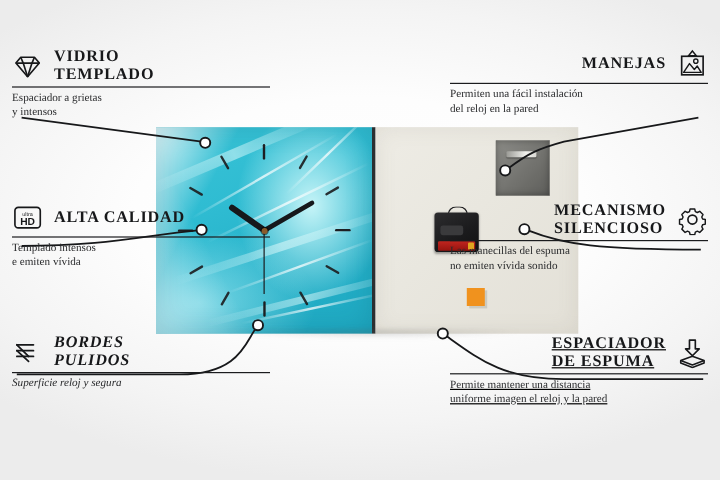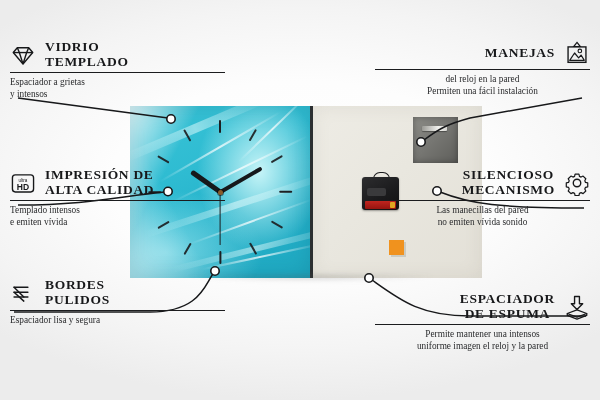--- a/index.html
+++ b/index.html
@@ -10,44 +10,44 @@
   }
   #stage{
     position:relative;width:600px;height:400px;
     background:
       radial-gradient(ellipse 70% 55% at 50% 45%, #ffffff 0%, #fdfdfd 45%, #f4f4f4 78%, #ececec 100%);
     overflow:hidden;
   }
   
   .feat{position:absolute;width:215px;}
   .feat.left{left:10px;text-align:left;}
-  .feat.right{right:10px;text-align:center;}
+  .feat.right{right:10px;text-align:left;}
   .feat .head{display:flex;align-items:center;gap:9px;}
   .feat.right .head{flex-direction:row-reverse;}
   .feat .title{
     font-family:"Liberation Serif", serif;
     font-size:13.5px;line-height:14.5px;
     letter-spacing:.7px;color:#17181a;font-weight:700;
     text-transform:uppercase;
   }
   .feat .title span{display:block;}
   .feat .rule{height:1.3px;background:#1b1c1e;margin:3px 0 4px 0;width:100%;}
   .feat .desc{
     font-family:"Liberation Serif", serif;
     font-size:9.3px;line-height:11.4px;color:#2a2b2d;
   }
   .feat .desc span{display:block;}
   .ico{width:26px;height:26px;flex:0 0 26px;display:block;}
   
   #f-glass{top:40px;}
   #f-print{top:168px;}
-  #f-edges{top:278px;}
+  #f-edges{top:278px;font-style:italic;}
   #f-hooks{top:40px;}
   #f-mech{top:168px;}
-  #f-spacer{top:292px;}
+  #f-spacer{top:279px;text-decoration:underline;}
 
   
   #product{position:absolute;left:130px;top:106px;width:352px;height:172px;}
   .panel{position:absolute;top:0;height:100%;}
   #face{
     left:0;width:180px;
     border-right:3px solid #2b2f31;
     background:
       linear-gradient(118deg, rgba(255,255,255,.85) 0%, rgba(255,255,255,0) 26%),
       linear-gradient(62deg, rgba(255,255,255,.55) 0%, rgba(255,255,255,0) 30%),
@@ -190,21 +190,20 @@
   </div>
 
   <div class="feat left" id="f-print">
     <div class="head">
       <svg class="ico" viewBox="0 0 32 32">
         <rect x="3" y="6" width="26" height="21" rx="3.5" fill="none" stroke="#17181a" stroke-width="1.7"></rect>
         <text x="16" y="14.5" font-family="Liberation Sans, sans-serif" font-size="5.6" text-anchor="middle" fill="#17181a">ultra</text>
         <text x="16" y="24" font-family="Liberation Sans, sans-serif" font-size="10.5" font-weight="bold" text-anchor="middle" fill="#17181a">HD</text>
       </svg>
       <div class="title">
-        <span>Impresión de</span>
         <span>Alta calidad</span>
       </div>
     </div>
     <div class="rule"></div>
     <div class="desc">
       <span>Templado intensos</span>
       <span>e emiten vívida</span>
     </div>
   </div>
 
@@ -219,73 +218,73 @@
           <path d="M5 21 L22 21"></path>
         </g>
       </svg>
       <div class="title">
         <span>Bordes</span>
         <span>Pulidos</span>
       </div>
     </div>
     <div class="rule"></div>
     <div class="desc">
-      <span>Espaciador lisa y segura</span>
+      <span>Superficie reloj y segura</span>
     </div>
   </div>
 
   <div class="feat right" id="f-hooks">
     <div class="head">
       <svg class="ico" viewBox="0 0 32 32">
         <path d="M16 3 L20 8 L12 8 Z" fill="none" stroke="#17181a" stroke-width="1.5"></path>
         <rect x="5" y="8.5" width="22" height="19" fill="none" stroke="#17181a" stroke-width="1.7"></rect>
         <path d="M7 25 L13 16 L18 22 L21 18.5 L25 25 Z" fill="none" stroke="#17181a" stroke-width="1.5" stroke-linejoin="round"></path>
         <circle cx="19.5" cy="13.5" r="2.2" fill="none" stroke="#17181a" stroke-width="1.4"></circle>
       </svg>
       <div class="title">
         <span>Manejas</span>
       </div>
     </div>
     <div class="rule"></div>
     <div class="desc">
+      <span>Permiten una fácil instalación</span>
       <span>del reloj en la pared</span>
-      <span>Permiten una fácil instalación</span>
     </div>
   </div>
 
   <div class="feat right" id="f-mech">
     <div class="head">
       <svg class="ico" viewBox="0 0 32 32">
         <path d="M13.3 3.6h5.4l.7 3.1 2.3 1 2.8-1.4 3.8 3.8-1.4 2.8 1 2.3 3.1.7v5.4l-3.1.7-1 2.3 1.4 2.8-3.8 3.8-2.8-1.4-2.3 1-.7 3.1h-5.4l-.7-3.1-2.3-1-2.8 1.4-3.8-3.8 1.4-2.8-1-2.3-3.1-.7v-5.4l3.1-.7 1-2.3-1.4-2.8 3.8-3.8 2.8 1.4 2.3-1z" fill="none" stroke="#17181a" stroke-width="1.7" stroke-linejoin="round" transform="scale(.88) translate(2.2,2.2)"></path>
         <circle cx="16" cy="16" r="4.6" fill="none" stroke="#17181a" stroke-width="1.7"></circle>
       </svg>
       <div class="title">
+        <span>Mecanismo</span>
         <span>Silencioso</span>
-        <span>Mecanismo</span>
-      </div>
-    </div>
-    <div class="rule"></div>
-    <div class="desc">
-      <span>Las manecillas del pared</span>
+      </div>
+    </div>
+    <div class="rule"></div>
+    <div class="desc">
+      <span>Las manecillas del espuma</span>
       <span>no emiten vívida sonido</span>
     </div>
   </div>
 
   <div class="feat right" id="f-spacer">
     <div class="head">
       <svg class="ico" viewBox="0 0 32 32">
         <path d="M13 3 h6 v9 h4 l-7 7 -7 -7 h4 z" fill="none" stroke="#17181a" stroke-width="1.7" stroke-linejoin="round"></path>
         <path d="M16 19.5 L28 24 L16 28.5 L4 24 Z" fill="none" stroke="#17181a" stroke-width="1.6" stroke-linejoin="round"></path>
         <path d="M4 24 v2.4 L16 31 l12 -4.6 V24" fill="none" stroke="#17181a" stroke-width="1.6" stroke-linejoin="round"></path>
       </svg>
       <div class="title">
         <span>Espaciador</span>
         <span>de espuma</span>
       </div>
     </div>
     <div class="rule"></div>
     <div class="desc">
-      <span>Permite mantener una intensos</span>
+      <span>Permite mantener una distancia</span>
       <span>uniforme imagen el reloj y la pared</span>
     </div>
   </div>
 
 </div>
 
 </body></html>

